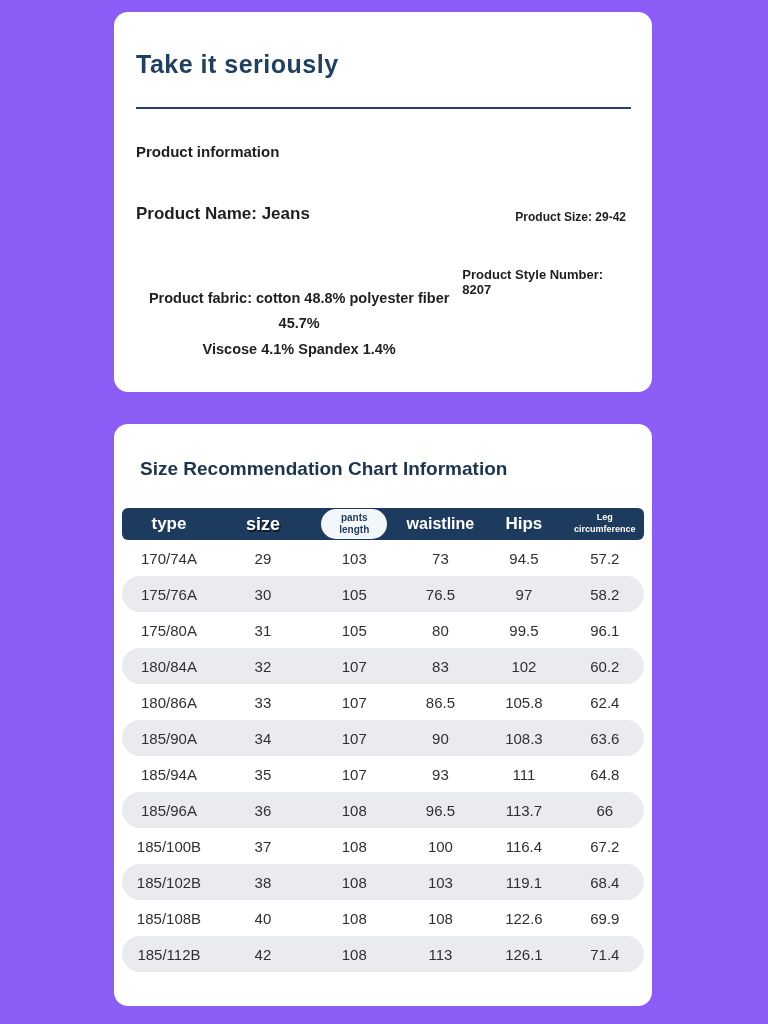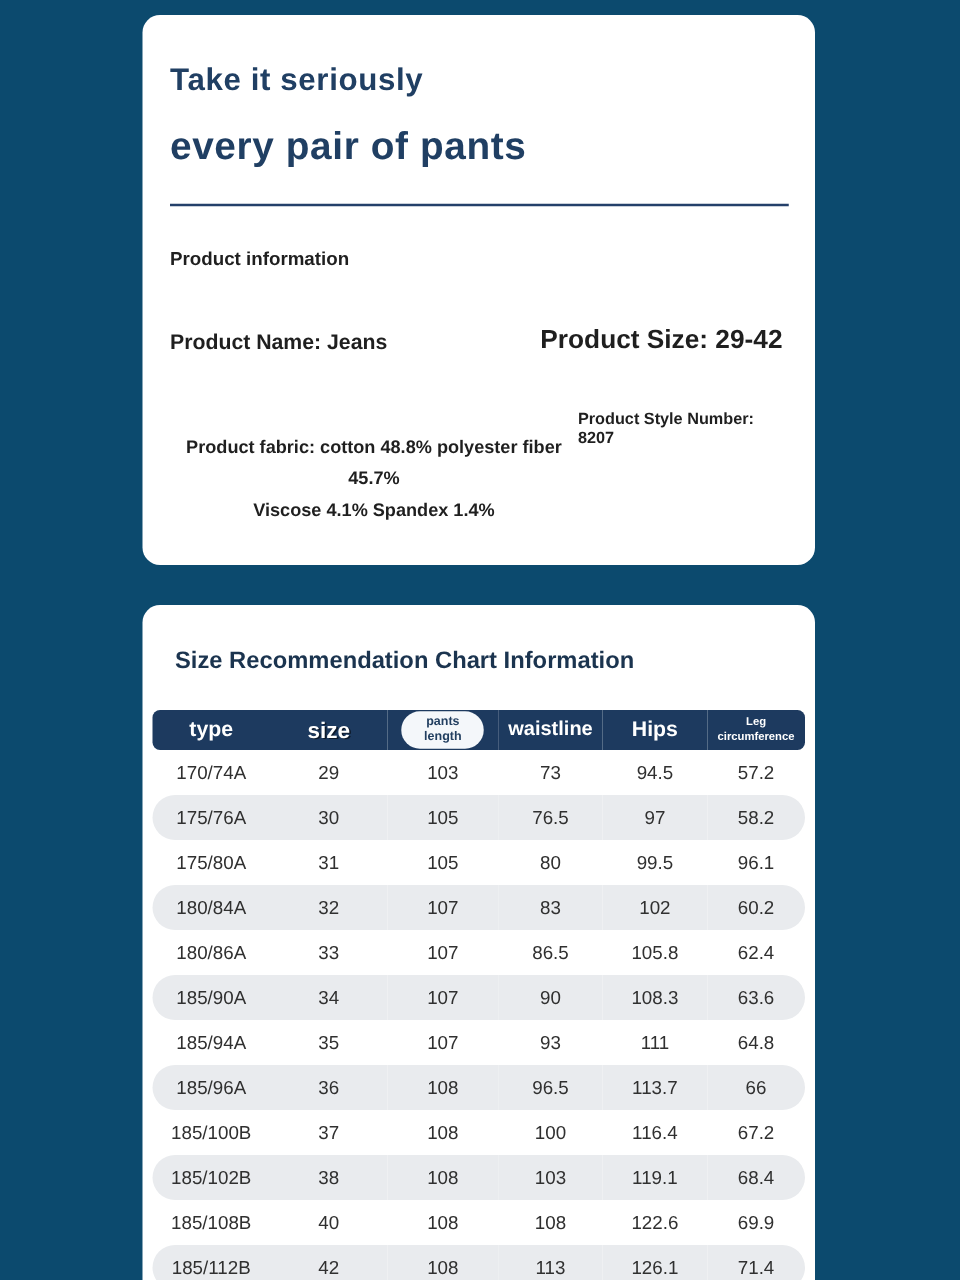--- a/index.html
+++ b/index.html
@@ -7,21 +7,21 @@
   body {
     width: 768px;
     height: 1024px;
     font-family: "Liberation Sans", sans-serif;
     background: #ebedef;
   }
   .page {
     position: relative;
     width: 768px;
     height: 1024px;
-    background: #0c4a6e;
+    background: #8b5cf6;
     overflow: hidden;
   }
   .column {
     width: 538px;
     margin-left: 114px;
     padding-top: 12px;
   }
   .card {
     background: #ffffff;
     border-radius: 14px;
@@ -63,21 +63,21 @@
     align-items: flex-end;
     margin-top: 44px;
     padding-right: 8px;
   }
   .pname {
     font-size: 17px;
     font-weight: 700;
     color: #1f1f1f;
   }
   .psize {
-    font-size: 21px;
+    font-size: 12px;
     font-weight: 700;
     color: #1f1f1f;
   }
   .fabric-row {
     display: flex;
     justify-content: space-between;
     align-items: flex-start;
     margin-top: 40px;
     padding-right: 8px;
   }
@@ -169,21 +169,20 @@
   .size-table tbody tr:nth-child(even) td:last-child  { border-radius: 0 18px 18px 0; }
 </style>
 </head>
 <body>
 
 <div class="page">
   <div class="column">
 
     <section class="card card-hero">
       <div class="t1">Take it seriously</div>
-      <div class="t2">every pair of pants</div>
       <div class="divider"></div>
       <div class="section-label">Product information</div>
 
       <div class="info-row">
         <div class="pname">Product Name: Jeans</div>
         <div class="psize">Product Size: 29-42</div>
       </div>
 
       <div class="fabric-row">
         <div class="fabric">

